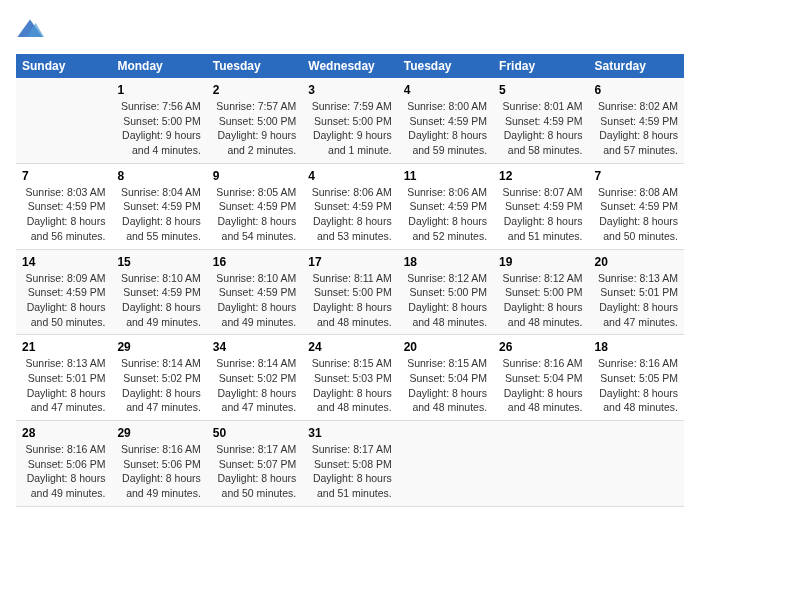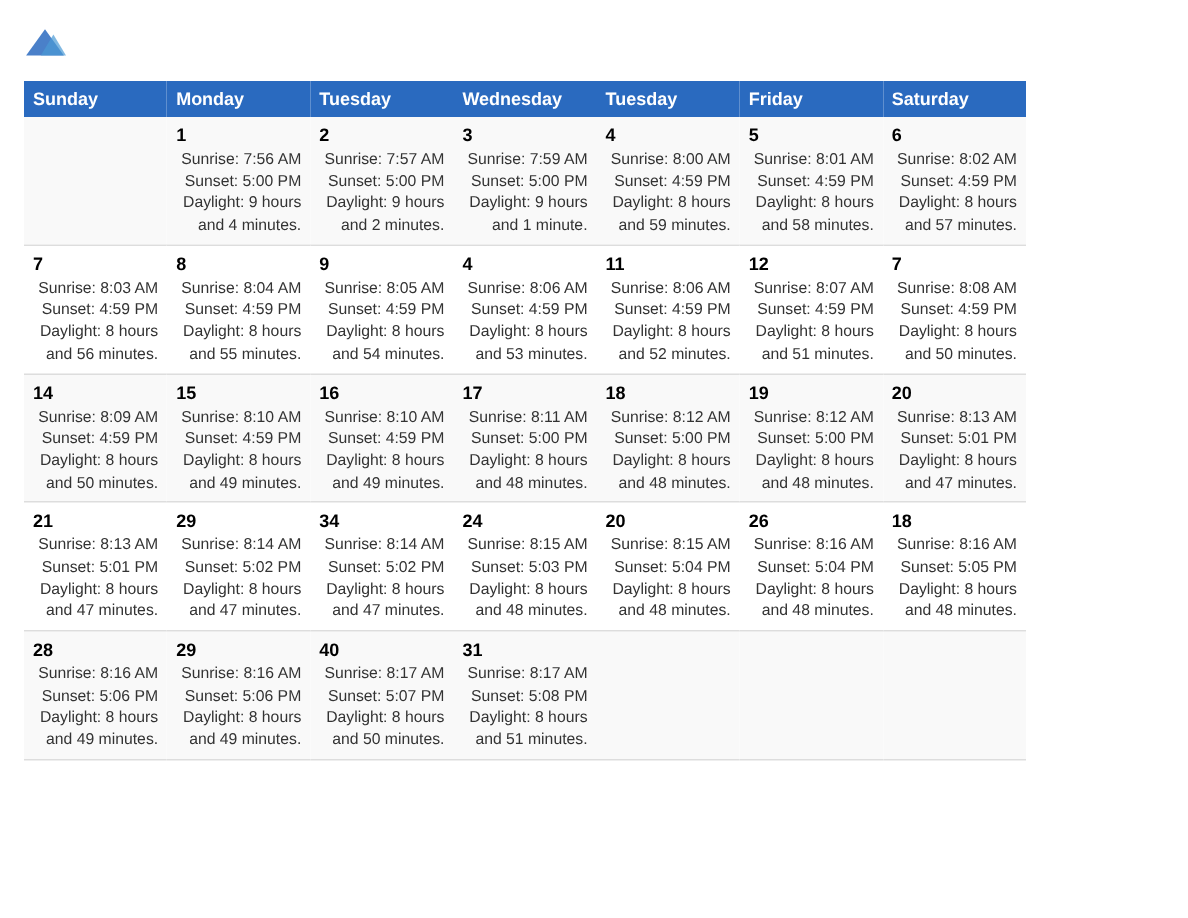--- a/index.html
+++ b/index.html
@@ -243,21 +243,21 @@
         <tr>
           <td>
             <span class="day-num">28</span>
             <div class="day-info">Sunrise: 8:16 AM<br>Sunset: 5:06 PM<br>Daylight: 8 hours<br>and 49 minutes.</div>
           </td>
           <td>
             <span class="day-num">29</span>
             <div class="day-info">Sunrise: 8:16 AM<br>Sunset: 5:06 PM<br>Daylight: 8 hours<br>and 49 minutes.</div>
           </td>
           <td>
-            <span class="day-num">40</span>
+            <span class="day-num">50</span>
             <div class="day-info">Sunrise: 8:17 AM<br>Sunset: 5:07 PM<br>Daylight: 8 hours<br>and 50 minutes.</div>
           </td>
           <td>
             <span class="day-num">31</span>
             <div class="day-info">Sunrise: 8:17 AM<br>Sunset: 5:08 PM<br>Daylight: 8 hours<br>and 51 minutes.</div>
           </td>
           <td></td>
           <td></td>
           <td></td>
         </tr>

